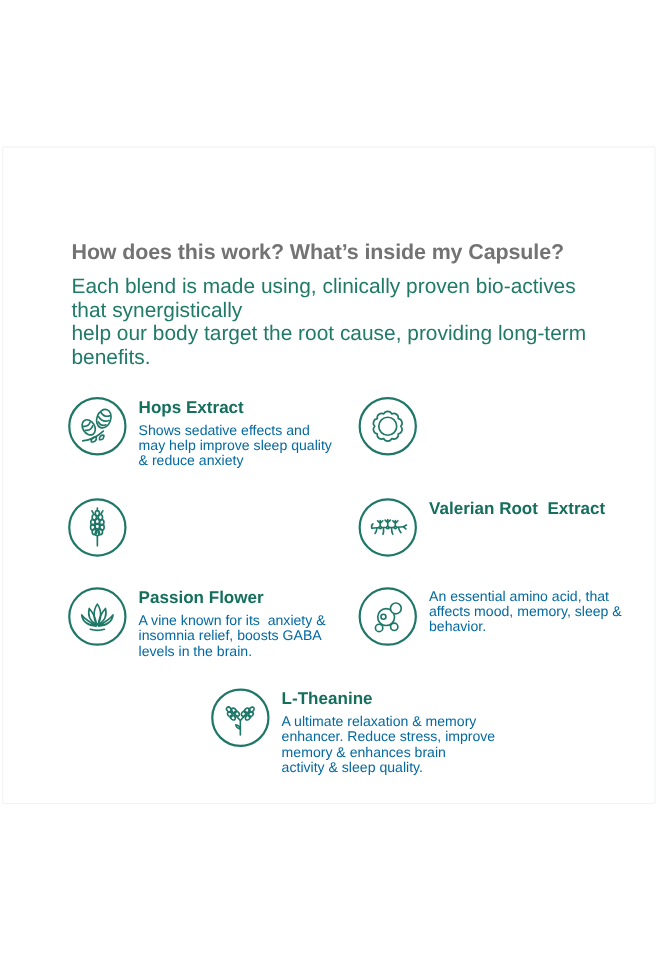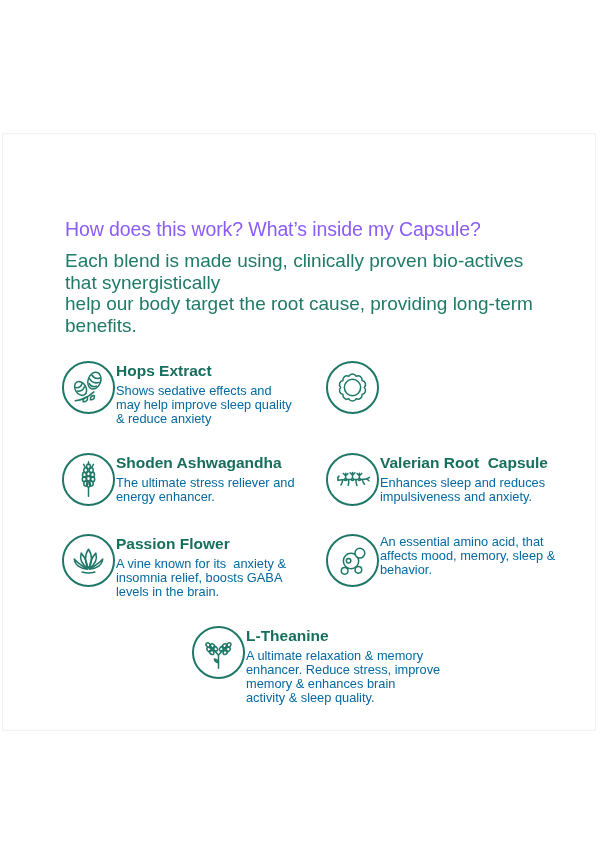--- a/index.html
+++ b/index.html
@@ -8,32 +8,32 @@
     font-family:"Liberation Sans","DejaVu Sans",sans-serif;
     -webkit-font-smoothing:antialiased;
   }
   .page{position:relative;width:600px;height:866px;background:#ffffff;}
   .card{
     position:absolute;left:2px;top:133px;width:594px;height:598px;
     background:#ffffff;border:1px solid #f0f3f2;border-radius:2px;
     box-sizing:border-box;padding:84px 40px 0 62px;
   }
   h1.title{
-    margin:0 0 9px 0;font-size:19.5px;font-weight:normal;color:#8b5cf6;
+    margin:0 0 9px 0;font-size:19.5px;font-weight:bold;color:#737373;
     letter-spacing:-0.1px;white-space:pre-wrap;
   }
   .subtitle{
     margin:0;font-size:19px;line-height:21.5px;color:#1f7a68;
     white-space:pre-line;
   }
   .grid{
     display:grid;grid-template-columns:264px 1fr;row-gap:26px;
     margin:24px 0 0 -4px;align-items:start;
   }
-  .item{display:flex;align-items:flex-start;}
+  .item{display:flex;gap:10px;align-items:flex-start;}
   .item.centered{margin:26px 0 0 126px;}
   .badge{width:55px;height:55px;flex:0 0 55px;color:#1e7767;}
   .badge *{vector-effect:non-scaling-stroke;}
   .badge circle,.badge path,.badge ellipse{
     fill:none;stroke:currentColor;stroke-width:1.5;
     stroke-linecap:round;stroke-linejoin:round;
   }
   .badge .ring{stroke-width:2;}
   .badge .fillw{fill:#ffffff;}
   .txt{width:205px;padding-top:2px;}
@@ -110,48 +110,41 @@
           <ellipse cx="23.9" cy="23.2" rx="2" ry="2.6"></ellipse>
           <ellipse cx="28" cy="22.4" rx="2" ry="2.6"></ellipse>
           <ellipse cx="32.1" cy="23.2" rx="2" ry="2.6"></ellipse>
           <ellipse cx="23.7" cy="27.8" rx="2" ry="2.6"></ellipse>
           <ellipse cx="28" cy="27" rx="2" ry="2.6"></ellipse>
           <ellipse cx="32.3" cy="27.8" rx="2" ry="2.6"></ellipse>
           <ellipse cx="25.2" cy="32" rx="2" ry="2.6"></ellipse>
           <ellipse cx="30.8" cy="32" rx="2" ry="2.6"></ellipse>
           <ellipse cx="28" cy="33.2" rx="1.9" ry="2.5"></ellipse>
         </svg>
-        <div class="txt">
-          <div class="name">Shoden Ashwagandha</div>
-          <div class="desc">The ultimate stress reliever and
-energy enhancer.</div>
-        </div>
       </div>
 
       <div class="item">
         <svg class="badge" viewBox="0 0 56 56">
           <circle class="ring" cx="28" cy="28" r="26"></circle>
           <path d="M13.5 28.8 C18 27.8 23 28.1 28 28.1 C33 28.1 38 28 42.5 27.4"></path>
           <path d="M13.5 28.8 Q12.2 26.4 14.2 24.6"></path>
           <path d="M42.5 27.4 L45.3 25.8 M42.5 27.4 L44.8 29.3"></path>
           <path d="M21 28 L21 21.6 M21 24.2 L18.6 21.8 M21 24.2 L23.4 21.8"></path>
           <path d="M28 28 L28 20.8 M28 23.6 L25.6 21.2 M28 23.6 L30.4 21.2"></path>
           <path d="M35 28 L35 21.6 M35 24.2 L32.6 21.8 M35 24.2 L37.4 21.8"></path>
           <path d="M18 28.6 Q17.6 32 16.2 33.6"></path>
           <path d="M24 28.6 Q24.5 32 23.6 34.2"></path>
           <path d="M31.5 28.6 Q31.5 32 32.6 34.2"></path>
           <path d="M38 28.2 Q38.6 31.2 40.2 32.8"></path>
           <circle class="fillw" cx="21" cy="28" r="1.1"></circle>
           <circle class="fillw" cx="28" cy="28" r="1.1"></circle>
           <circle class="fillw" cx="35" cy="28" r="1.1"></circle>
         </svg>
         <div class="txt">
-          <div class="name">Valerian Root  Capsule</div>
-          <div class="desc">Enhances sleep and reduces
-impulsiveness and anxiety.</div>
+          <div class="name">Valerian Root  Extract</div>
         </div>
       </div>
 
       <div class="item">
         <svg class="badge" viewBox="0 0 56 56">
           <circle class="ring" cx="28" cy="28" r="26"></circle>
           <path d="M28 16.5 C24 22 24 30.5 28 35.8 C32 30.5 32 22 28 16.5 Z"></path>
           <path d="M20.5 20.5 C19 26.5 21 32 27.2 35.6 C26.5 29.8 24.3 24.6 20.5 20.5 Z"></path>
           <path d="M35.5 20.5 C37 26.5 35 32 28.8 35.6 C29.5 29.8 31.7 24.6 35.5 20.5 Z"></path>
           <path d="M13.5 26.5 C14 32.5 19.5 36.4 27 36.8 C21.5 33.5 16.5 30.5 13.5 26.5 Z"></path>

